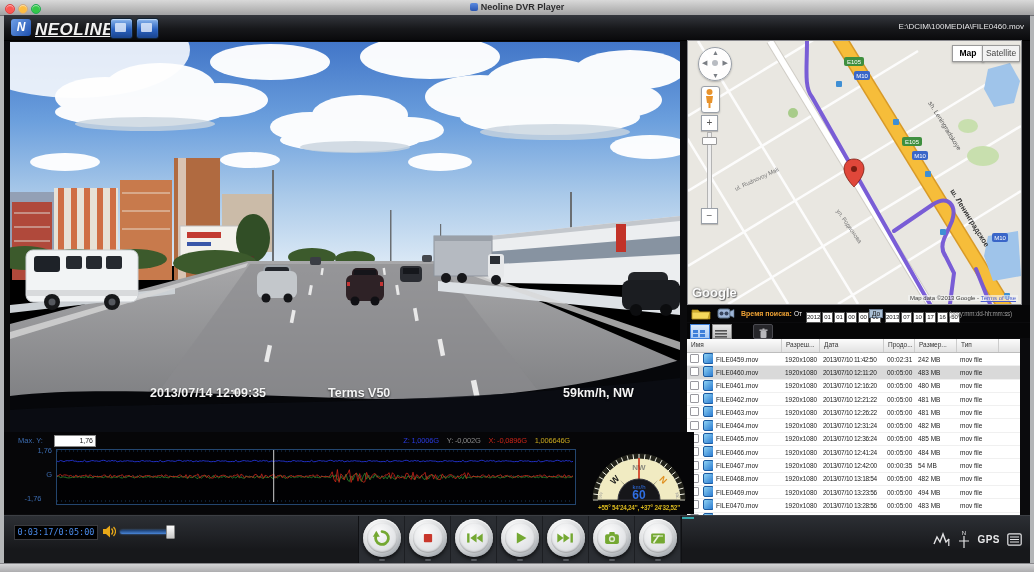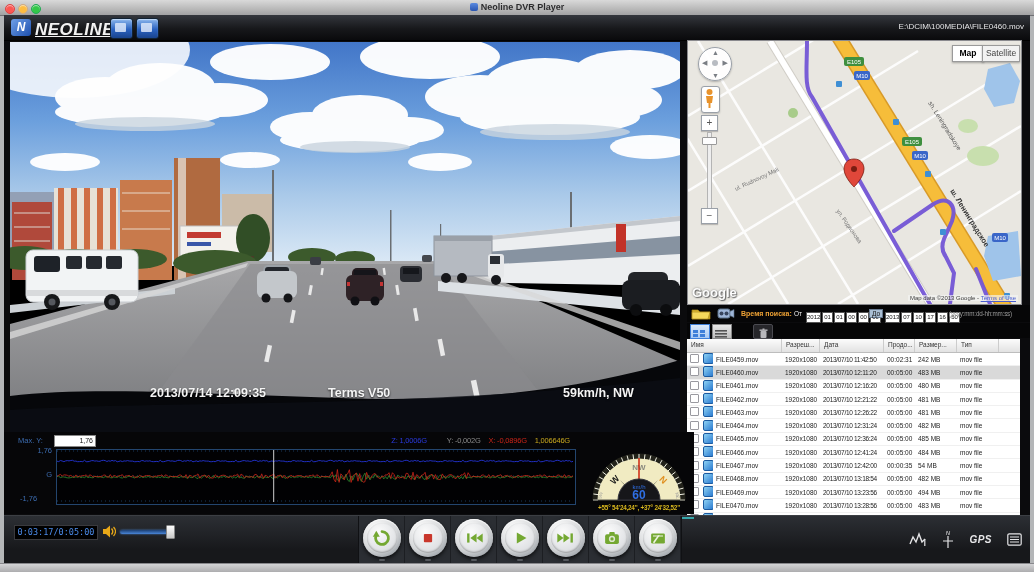--- a/index.html
+++ b/index.html
@@ -82,21 +82,21 @@
   #volhandle{left:162px;top:9px;width:7px;height:12px;background:linear-gradient(#fdfdfd,#c8c8c8);border:1px solid #888;border-radius:1px;}
   #pgroup{left:354px;top:0px;height:48px;display:flex;background:#2b2e33;border-left:1px solid #101114;border-right:1px solid #101114;}
   .pcell{width:46px;height:48px;border-right:1px solid #1c1e22;display:flex;flex-direction:column;align-items:center;padding-top:3px;box-sizing:border-box;}
   .pbtn{width:38px;height:38px;border-radius:50%;display:flex;align-items:center;justify-content:center;
         background:radial-gradient(circle at 35% 28%,#ffffff,#d4d6d8 55%,#9aa0a6 85%,#70767c);
         box-shadow:0 2px 4px rgba(0,0,0,.75),inset 0 1px 1px rgba(255,255,255,.9);}
   .pbtn-face{width:30px;height:30px;border-radius:50%;display:flex;align-items:center;justify-content:center;
         background:radial-gradient(circle at 40% 30%,#fbfbfb,#dfe1e4 70%,#c2c6ca);box-shadow:inset 0 -1px 2px rgba(0,0,0,.3);}
   .pbtn-face svg{width:22px;height:22px;}
   .pdash{width:6px;height:2px;background:#55585e;margin-top:2px;border-radius:1px;}
-  #gpsgroup{right:8px;top:10px;height:26px;display:flex;align-items:center;gap:15px;color:#e8e8ea;font-style:italic;}
+  #gpsgroup{right:8px;top:10px;height:26px;display:flex;align-items:center;gap:7px;color:#e8e8ea;}
   #gpstext{font-size:10px;font-weight:bold;letter-spacing:.5px;}
   #accent{left:668px;top:1px;width:22px;height:2px;background:#3ac4c8;opacity:.8;}
   
   #botframe{left:0;top:563px;width:1034px;height:9px;background:linear-gradient(#d4d4d6,#a8a8aa);border-top:1px solid #88888c;}
   svg text{font-family:"Liberation Sans","DejaVu Sans",sans-serif;}
 </style>
 </head>
 <body>
 
 <div id="app">
@@ -551,27 +551,27 @@
           </div>
         </div>
 
     </div>
 
     <div id="gzone" class="abs">
       <span class="axlbl abs" style="left:14px;top:4px;">Max. Y:</span>
       <div id="gmax" class="abs">1,76</div>
       <div id="greadout" class="abs">
         <span style="color:#2a3ae0;">Z: 1,0006G</span>
-        <span style="color:#8a8a8a;margin-left:18px;">Y: -0,002G</span>
+        <span style="color:#8a8a8a;margin-left:6px;">Y: -0,002G</span>
         <span style="color:#cc2418;margin-left:6px;">X: -0,0896G</span>
         <span style="color:#c8a81e;margin-left:6px;">1,006646G</span>
       </div>
       <span class="axlbl abs" style="left:26px;top:14px;width:22px;text-align:right;">1,76</span>
       <span class="axlbl abs" style="left:26px;top:38px;width:22px;text-align:right;">G</span>
-      <span class="axlbl abs" style="left:16px;top:62px;width:26px;text-align:left;">-1,76</span>
+      <span class="axlbl abs" style="left:16px;top:62px;width:26px;text-align:center;">-1,76</span>
       <div id="gframe" class="abs">
         <svg id="gsvg" width="516" height="52" viewBox="0 0 516 52">
           <line x1="0" y1="1" x2="516" y2="1" stroke="#1b3a5e" stroke-dasharray="1,3"></line>
           <line x1="0" y1="26" x2="516" y2="26" stroke="#1b3a5e" stroke-dasharray="1,3"></line>
           <line x1="0" y1="51" x2="516" y2="51" stroke="#1b3a5e" stroke-dasharray="1,3"></line>
         <polyline points="0.0,26.4 1.7,26.2 3.4,27.6 5.2,27.0 6.9,26.9 8.6,27.5 10.3,27.8 12.0,27.9 13.8,27.6 15.5,27.1 17.2,27.5 18.9,26.8 20.6,27.2 22.4,26.7 24.1,27.7 25.8,26.9 27.5,27.7 29.2,26.4 31.0,27.6 32.7,27.1 34.4,27.6 36.1,27.8 37.8,26.4 39.6,26.7 41.3,27.3 43.0,26.8 44.7,27.1 46.4,27.7 48.2,26.6 49.9,27.1 51.6,26.5 53.3,27.6 55.0,27.9 56.8,26.9 58.5,27.4 60.2,27.3 61.9,26.4 63.6,27.7 65.4,28.0 67.1,26.8 68.8,27.7 70.5,26.7 72.2,26.2 74.0,26.5 75.7,27.2 77.4,28.0 79.1,26.9 80.8,26.2 82.6,27.5 84.3,26.6 86.0,27.6 87.7,26.9 89.4,27.2 91.2,26.4 92.9,27.3 94.6,26.7 96.3,27.2 98.0,26.7 99.8,27.7 101.5,26.9 103.2,27.7 104.9,26.4 106.6,27.6 108.4,27.1 110.1,27.6 111.8,27.8 113.5,26.4 115.2,26.7 117.0,27.3 118.7,26.8 120.4,27.1 122.1,27.7 123.8,26.6 125.6,27.1 127.3,26.5 129.0,27.6 130.7,28.4 132.4,26.8 134.2,27.6 135.9,27.4 137.6,26.1 139.3,28.1 141.0,28.5 142.8,26.6 144.5,28.1 146.2,26.5 147.9,25.7 149.6,26.2 151.4,27.4 153.1,28.5 154.8,26.8 156.5,25.7 158.2,27.8 160.0,26.4 161.7,28.0 163.4,26.9 165.1,27.3 166.8,26.0 168.6,27.4 170.3,26.6 172.0,27.3 173.7,26.5 175.4,28.1 177.2,26.8 178.9,28.1 180.6,26.1 182.3,27.9 184.0,27.1 185.8,28.0 187.5,28.3 189.2,26.0 190.9,26.5 192.6,27.4 194.4,26.6 196.1,27.1 197.8,28.1 199.5,26.4 201.2,27.1 203.0,26.3 204.7,28.0 206.4,28.4 208.1,26.8 209.8,27.6 211.6,27.4 213.3,26.1 215.0,28.1 216.7,28.5 218.4,26.6 220.2,28.1 221.9,26.5 223.6,25.7 225.3,26.2 227.0,27.4 228.8,28.5 230.5,26.8 232.2,26.2 233.9,27.5 235.6,26.6 237.4,27.6 239.1,26.9 240.8,27.2 242.5,26.4 244.2,27.3 246.0,26.7 247.7,27.2 249.4,26.7 251.1,27.7 252.8,26.9 254.6,27.7 256.3,26.4 258.0,27.6 259.7,27.1 261.4,27.6 263.2,27.8 264.9,26.4 266.6,26.7 268.3,27.3 270.0,26.8 271.8,27.1 273.5,27.7 275.2,25.1 276.9,27.3 278.6,24.8 280.4,29.9 282.1,31.0 283.8,26.3 285.5,28.7 287.2,28.3 289.0,24.2 290.7,30.2 292.4,31.5 294.1,25.9 295.8,30.2 297.6,25.5 299.3,23.2 301.0,24.7 302.7,28.1 304.4,31.5 306.2,26.3 307.9,23.2 309.6,29.2 311.3,25.2 313.0,29.9 314.8,26.6 316.5,27.8 318.2,24.1 319.9,27.3 321.6,26.2 323.4,27.5 325.1,26.2 326.8,28.9 328.5,26.7 330.2,28.9 332.0,25.4 333.7,28.6 335.4,27.2 337.1,28.8 338.8,29.3 340.6,25.3 342.3,26.1 344.0,27.8 345.7,26.3 347.4,27.2 349.2,28.9 350.9,25.9 352.6,27.2 354.3,25.7 356.0,28.7 357.8,29.4 359.5,26.6 361.2,28.0 362.9,27.8 364.6,25.4 366.4,28.8 368.1,29.6 369.8,26.3 371.5,28.9 373.2,26.1 375.0,24.8 376.7,25.6 378.4,27.6 380.1,29.6 381.8,26.6 383.6,24.8 385.3,28.3 387.0,26.0 388.7,28.7 390.4,26.7 392.2,27.5 393.9,25.3 395.6,27.7 397.3,26.2 399.0,27.5 400.8,26.2 402.5,28.9 404.2,26.7 405.9,28.9 407.6,25.4 409.4,28.6 411.1,27.2 412.8,27.6 414.5,27.8 416.2,26.4 418.0,26.7 419.7,27.3 421.4,26.8 423.1,27.1 424.8,27.7 426.6,26.6 428.3,27.1 430.0,26.5 431.7,27.6 433.4,27.9 435.2,26.9 436.9,27.4 438.6,27.3 440.3,26.4 442.0,27.7 443.8,28.0 445.5,26.8 447.2,27.7 448.9,26.7 450.6,26.2 452.4,26.5 454.1,27.2 455.8,28.0 457.5,26.9 459.2,26.2 461.0,27.5 462.7,26.6 464.4,27.6 466.1,26.9 467.8,27.2 469.6,26.4 471.3,27.3 473.0,26.7 474.7,27.2 476.4,26.7 478.2,27.7 479.9,26.9 481.6,27.7 483.3,26.4 485.0,27.6 486.8,27.1 488.5,27.6 490.2,27.8 491.9,26.4 493.6,26.7 495.4,27.3 497.1,26.8 498.8,27.1 500.5,27.7 502.2,26.6 504.0,27.1 505.7,26.5 507.4,27.6 509.1,27.9 510.8,26.9 512.6,27.4 514.3,27.3 516.0,26.4" fill="none" stroke="#2f8f2f" stroke-width="0.8"></polyline>
             <polyline points="0.0,26.3 1.7,25.3 3.4,24.4 5.2,26.0 6.9,24.9 8.6,24.9 10.3,25.3 12.0,26.3 13.8,25.3 15.5,26.6 17.2,27.1 18.9,24.9 20.6,27.0 22.4,26.0 24.1,26.3 25.8,25.5 27.5,25.7 29.2,24.8 31.0,26.8 32.7,24.8 34.4,25.5 36.1,27.1 37.8,26.2 39.6,26.7 41.3,26.5 43.0,26.4 44.7,27.0 46.4,25.0 48.2,25.1 49.9,26.7 51.6,27.3 53.3,24.6 55.0,27.4 56.8,25.5 58.5,25.9 60.2,26.9 61.9,25.7 63.6,25.5 65.4,24.7 67.1,27.4 68.8,26.0 70.5,25.7 72.2,25.4 74.0,27.1 75.7,25.5 77.4,26.9 79.1,27.3 80.8,27.2 82.6,25.2 84.3,26.3 86.0,26.6 87.7,26.0 89.4,25.6 91.2,25.5 92.9,25.7 94.6,26.7 96.3,27.0 98.0,26.0 99.8,26.3 101.5,25.5 103.2,25.7 104.9,24.8 106.6,26.8 108.4,24.8 110.1,25.5 111.8,27.1 113.5,26.2 115.2,26.7 117.0,26.5 118.7,26.4 120.4,27.0 122.1,25.0 123.8,25.1 125.6,26.7 127.3,27.3 129.0,24.6 130.7,28.2 132.4,25.3 134.2,25.8 135.9,27.3 137.6,25.6 139.3,25.3 141.0,23.9 142.8,28.2 144.5,25.9 146.2,25.5 147.9,25.0 149.6,27.8 151.4,25.2 153.1,27.4 154.8,28.1 156.5,28.0 158.2,24.8 160.0,26.4 161.7,26.9 163.4,25.9 165.1,25.3 166.8,25.2 168.6,25.6 170.3,27.1 172.0,27.5 173.7,26.0 175.4,26.4 177.2,25.2 178.9,25.5 180.6,24.1 182.3,27.3 184.0,24.1 185.8,25.2 187.5,27.8 189.2,26.4 190.9,27.1 192.6,26.8 194.4,26.6 196.1,27.6 197.8,24.4 199.5,24.6 201.2,27.1 203.0,28.0 204.7,23.8 206.4,28.2 208.1,25.3 209.8,25.8 211.6,27.3 213.3,25.6 215.0,25.3 216.7,23.9 218.4,28.2 220.2,25.9 221.9,25.5 223.6,25.0 225.3,27.8 227.0,25.2 228.8,27.4 230.5,28.1 232.2,27.2 233.9,25.2 235.6,26.3 237.4,26.6 239.1,26.0 240.8,25.6 242.5,25.5 244.2,25.7 246.0,26.7 247.7,27.0 249.4,26.0 251.1,26.3 252.8,25.5 254.6,25.7 256.3,24.8 258.0,26.8 259.7,24.8 261.4,25.5 263.2,27.1 264.9,26.2 266.6,26.7 268.3,26.5 270.0,26.4 271.8,27.0 273.5,25.0 275.2,21.8 276.9,29.2 278.6,32.0 280.4,19.5 282.1,32.4 283.8,23.8 285.5,25.5 287.2,30.0 289.0,24.7 290.7,23.8 292.4,19.7 294.1,32.4 295.8,25.8 297.6,24.5 299.3,23.0 301.0,31.2 302.7,23.6 304.4,30.1 306.2,32.2 307.9,31.8 309.6,22.4 311.3,27.2 313.0,28.7 314.8,25.9 316.5,23.9 318.2,23.6 319.9,25.7 321.6,28.0 323.4,28.7 325.1,26.0 326.8,26.7 328.5,24.7 330.2,25.1 332.0,22.7 333.7,28.3 335.4,22.7 337.1,24.5 338.8,29.1 340.6,26.7 342.3,28.0 344.0,27.4 345.7,27.1 347.4,28.7 349.2,23.3 350.9,23.5 352.6,27.9 354.3,29.5 356.0,22.2 357.8,29.8 359.5,24.7 361.2,25.7 362.9,28.3 364.6,25.2 366.4,24.7 368.1,22.3 369.8,29.7 371.5,25.9 373.2,25.1 375.0,24.3 376.7,29.1 378.4,24.6 380.1,28.4 381.8,29.6 383.6,29.4 385.3,23.9 387.0,26.7 388.7,27.6 390.4,25.9 392.2,24.8 393.9,24.6 395.6,25.3 397.3,28.0 399.0,28.7 400.8,26.0 402.5,26.7 404.2,24.7 405.9,25.1 407.6,22.7 409.4,28.3 411.1,22.7 412.8,25.5 414.5,27.1 416.2,26.2 418.0,26.7 419.7,26.5 421.4,26.4 423.1,27.0 424.8,25.0 426.6,25.1 428.3,26.7 430.0,27.3 431.7,24.6 433.4,27.4 435.2,25.5 436.9,25.9 438.6,26.9 440.3,25.7 442.0,25.5 443.8,24.7 445.5,27.4 447.2,26.0 448.9,25.7 450.6,25.4 452.4,27.1 454.1,25.5 455.8,26.9 457.5,27.3 459.2,27.2 461.0,25.2 462.7,26.3 464.4,26.6 466.1,26.0 467.8,25.6 469.6,25.5 471.3,25.7 473.0,26.7 474.7,27.0 476.4,26.0 478.2,26.3 479.9,25.5 481.6,25.7 483.3,24.8 485.0,26.8 486.8,24.8 488.5,25.5 490.2,27.1 491.9,26.2 493.6,26.7 495.4,26.5 497.1,26.4 498.8,27.0 500.5,25.0 502.2,25.1 504.0,26.7 505.7,27.3 507.4,24.6 509.1,27.4 510.8,25.5 512.6,25.9 514.3,26.9 516.0,25.7" fill="none" stroke="#cc2418" stroke-width="0.8"></polyline>
             <polyline points="0.0,11.2 1.7,11.6 3.4,10.5 5.2,11.0 6.9,11.7 8.6,10.9 10.3,10.6 12.0,10.9 13.8,10.5 15.5,10.3 17.2,11.2 18.9,11.1 20.6,11.7 22.4,11.6 24.1,11.4 25.8,11.7 27.5,10.3 29.2,11.7 31.0,11.7 32.7,11.3 34.4,10.7 36.1,10.6 37.8,11.1 39.6,10.9 41.3,11.3 43.0,11.3 44.7,10.5 46.4,10.3 48.2,10.6 49.9,11.5 51.6,10.8 53.3,11.2 55.0,10.4 56.8,11.0 58.5,10.6 60.2,11.8 61.9,11.4 63.6,10.9 65.4,11.6 67.1,10.9 68.8,11.1 70.5,10.6 72.2,11.0 74.0,11.1 75.7,11.1 77.4,11.7 79.1,11.7 80.8,11.4 82.6,11.7 84.3,10.7 86.0,10.6 87.7,11.3 89.4,10.9 91.2,11.1 92.9,10.8 94.6,11.5 96.3,11.7 98.0,11.6 99.8,11.4 101.5,11.7 103.2,10.3 104.9,11.7 106.6,11.7 108.4,11.3 110.1,10.7 111.8,10.6 113.5,11.1 115.2,10.9 117.0,11.3 118.7,11.3 120.4,10.5 122.1,10.3 123.8,10.6 125.6,11.5 127.3,10.8 129.0,11.2 130.7,10.4 132.4,11.0 134.2,10.6 135.9,11.8 137.6,11.4 139.3,10.9 141.0,11.6 142.8,10.9 144.5,11.1 146.2,10.6 147.9,11.0 149.6,11.1 151.4,11.1 153.1,11.7 154.8,11.7 156.5,11.4 158.2,11.7 160.0,10.7 161.7,10.6 163.4,11.3 165.1,10.9 166.8,11.1 168.6,10.8 170.3,11.5 172.0,11.7 173.7,11.6 175.4,11.4 177.2,11.7 178.9,10.3 180.6,11.7 182.3,11.7 184.0,11.3 185.8,10.7 187.5,10.6 189.2,11.1 190.9,10.9 192.6,11.3 194.4,11.3 196.1,10.5 197.8,10.3 199.5,10.6 201.2,11.5 203.0,10.8 204.7,11.2 206.4,10.4 208.1,11.0 209.8,10.6 211.6,11.8 213.3,11.4 215.0,10.9 216.7,11.6 218.4,10.9 220.2,11.1 221.9,10.6 223.6,11.0 225.3,11.1 227.0,11.1 228.8,11.7 230.5,11.7 232.2,11.4 233.9,11.7 235.6,10.7 237.4,10.6 239.1,11.3 240.8,10.9 242.5,11.1 244.2,10.8 246.0,11.5 247.7,11.7 249.4,11.6 251.1,11.4 252.8,11.7 254.6,10.3 256.3,11.7 258.0,11.7 259.7,11.3 261.4,10.7 263.2,10.6 264.9,11.1 266.6,10.9 268.3,11.3 270.0,11.3 271.8,10.5 273.5,10.3 275.2,10.6 276.9,11.5 278.6,10.8 280.4,11.2 282.1,10.4 283.8,11.0 285.5,10.6 287.2,11.8 289.0,11.4 290.7,10.9 292.4,11.6 294.1,10.9 295.8,11.1 297.6,10.6 299.3,11.0 301.0,11.1 302.7,11.1 304.4,11.7 306.2,11.7 307.9,11.4 309.6,11.7 311.3,10.7 313.0,10.6 314.8,11.3 316.5,10.9 318.2,11.1 319.9,10.8 321.6,11.5 323.4,11.7 325.1,11.6 326.8,11.4 328.5,11.7 330.2,10.3 332.0,11.7 333.7,11.7 335.4,11.3 337.1,10.7 338.8,10.6 340.6,11.1 342.3,10.9 344.0,11.3 345.7,11.3 347.4,10.5 349.2,10.3 350.9,10.6 352.6,11.5 354.3,10.8 356.0,11.2 357.8,10.4 359.5,11.0 361.2,10.6 362.9,11.8 364.6,11.4 366.4,10.9 368.1,11.6 369.8,10.9 371.5,11.1 373.2,10.6 375.0,11.0 376.7,11.1 378.4,11.1 380.1,11.7 381.8,11.7 383.6,11.4 385.3,11.7 387.0,10.7 388.7,10.6 390.4,11.3 392.2,10.9 393.9,11.1 395.6,10.8 397.3,11.5 399.0,11.7 400.8,11.6 402.5,11.4 404.2,11.7 405.9,10.3 407.6,11.7 409.4,11.7 411.1,11.3 412.8,10.7 414.5,10.6 416.2,11.1 418.0,10.9 419.7,11.3 421.4,11.3 423.1,10.5 424.8,10.3 426.6,10.6 428.3,11.5 430.0,10.8 431.7,11.2 433.4,10.4 435.2,11.0 436.9,10.6 438.6,11.8 440.3,11.4 442.0,10.9 443.8,11.6 445.5,10.9 447.2,11.1 448.9,10.6 450.6,11.0 452.4,11.1 454.1,11.1 455.8,11.7 457.5,11.7 459.2,11.4 461.0,11.7 462.7,10.7 464.4,10.6 466.1,11.3 467.8,10.9 469.6,11.1 471.3,10.8 473.0,11.5 474.7,11.7 476.4,11.6 478.2,11.4 479.9,11.7 481.6,10.3 483.3,11.7 485.0,11.7 486.8,11.3 488.5,10.7 490.2,10.6 491.9,11.1 493.6,10.9 495.4,11.3 497.1,11.3 498.8,10.5 500.5,10.3 502.2,10.6 504.0,11.5 505.7,10.8 507.4,11.2 509.1,10.4 510.8,11.0 512.6,10.6 514.3,11.8 516.0,11.4" fill="none" stroke="#2434d8" stroke-width="0.9"></polyline>
             <line x1="216.7" x2="216.7" y1="0" y2="52" stroke="#cfcfcf" stroke-width="1"></line>
           </svg>

